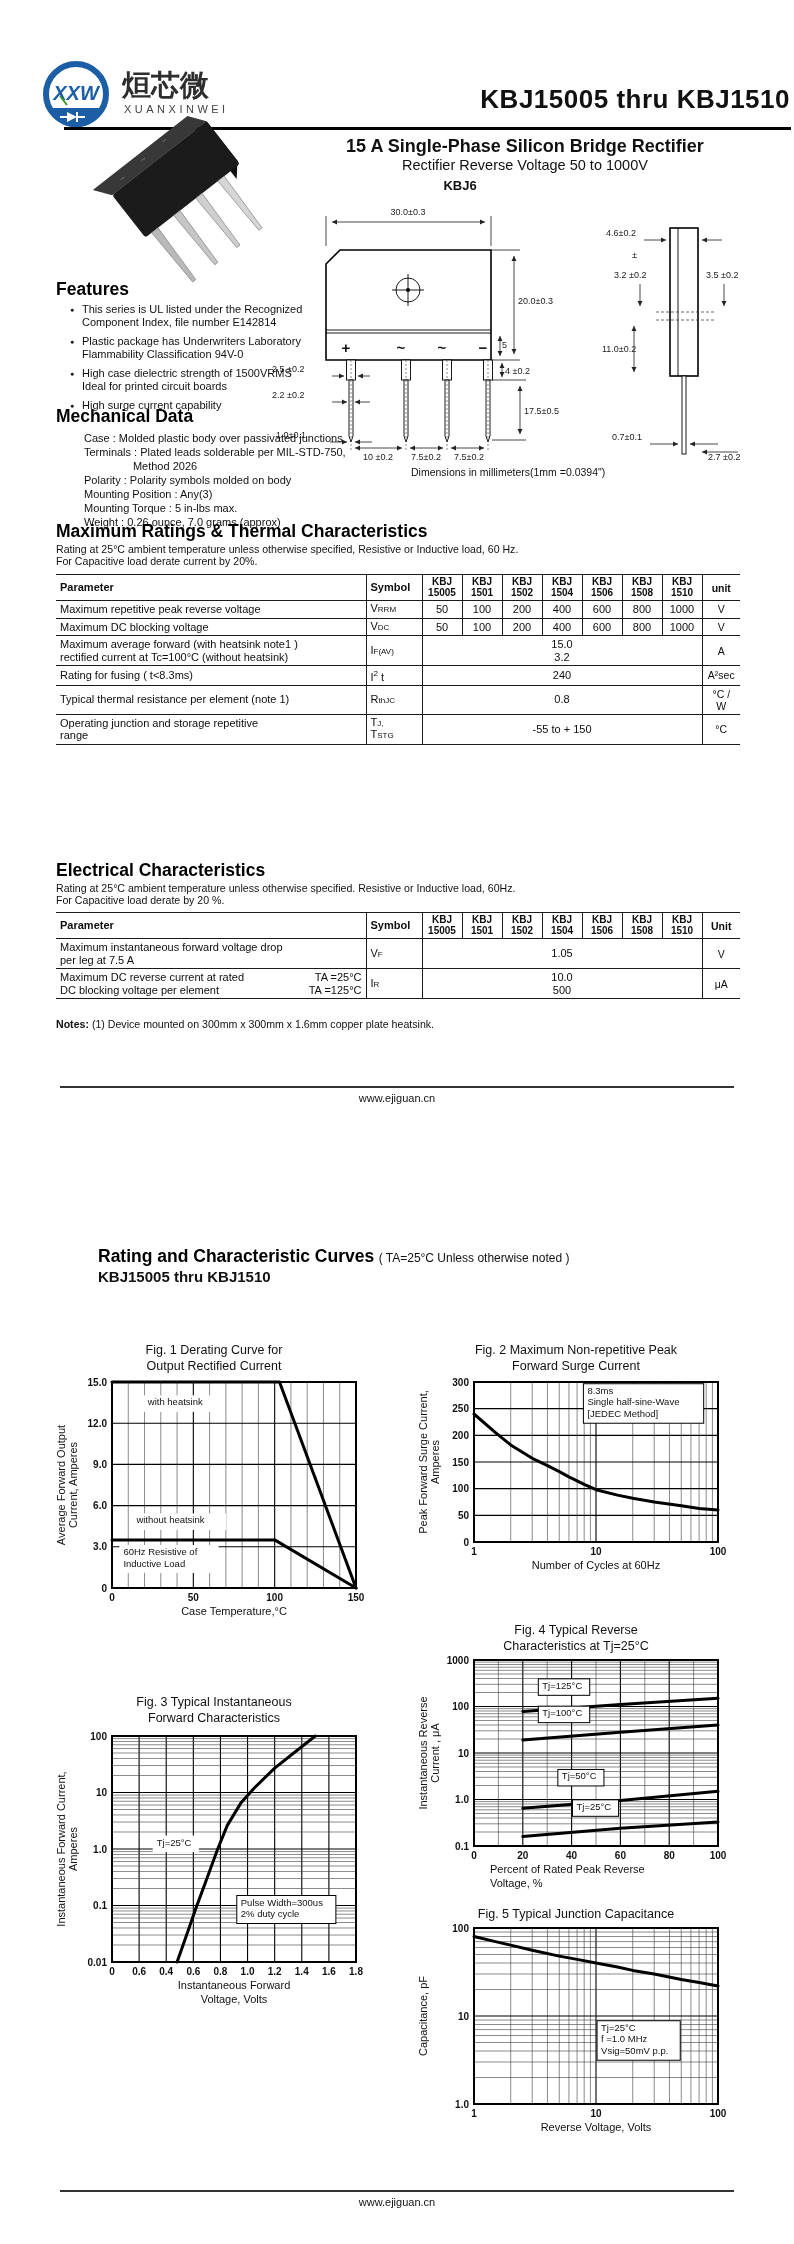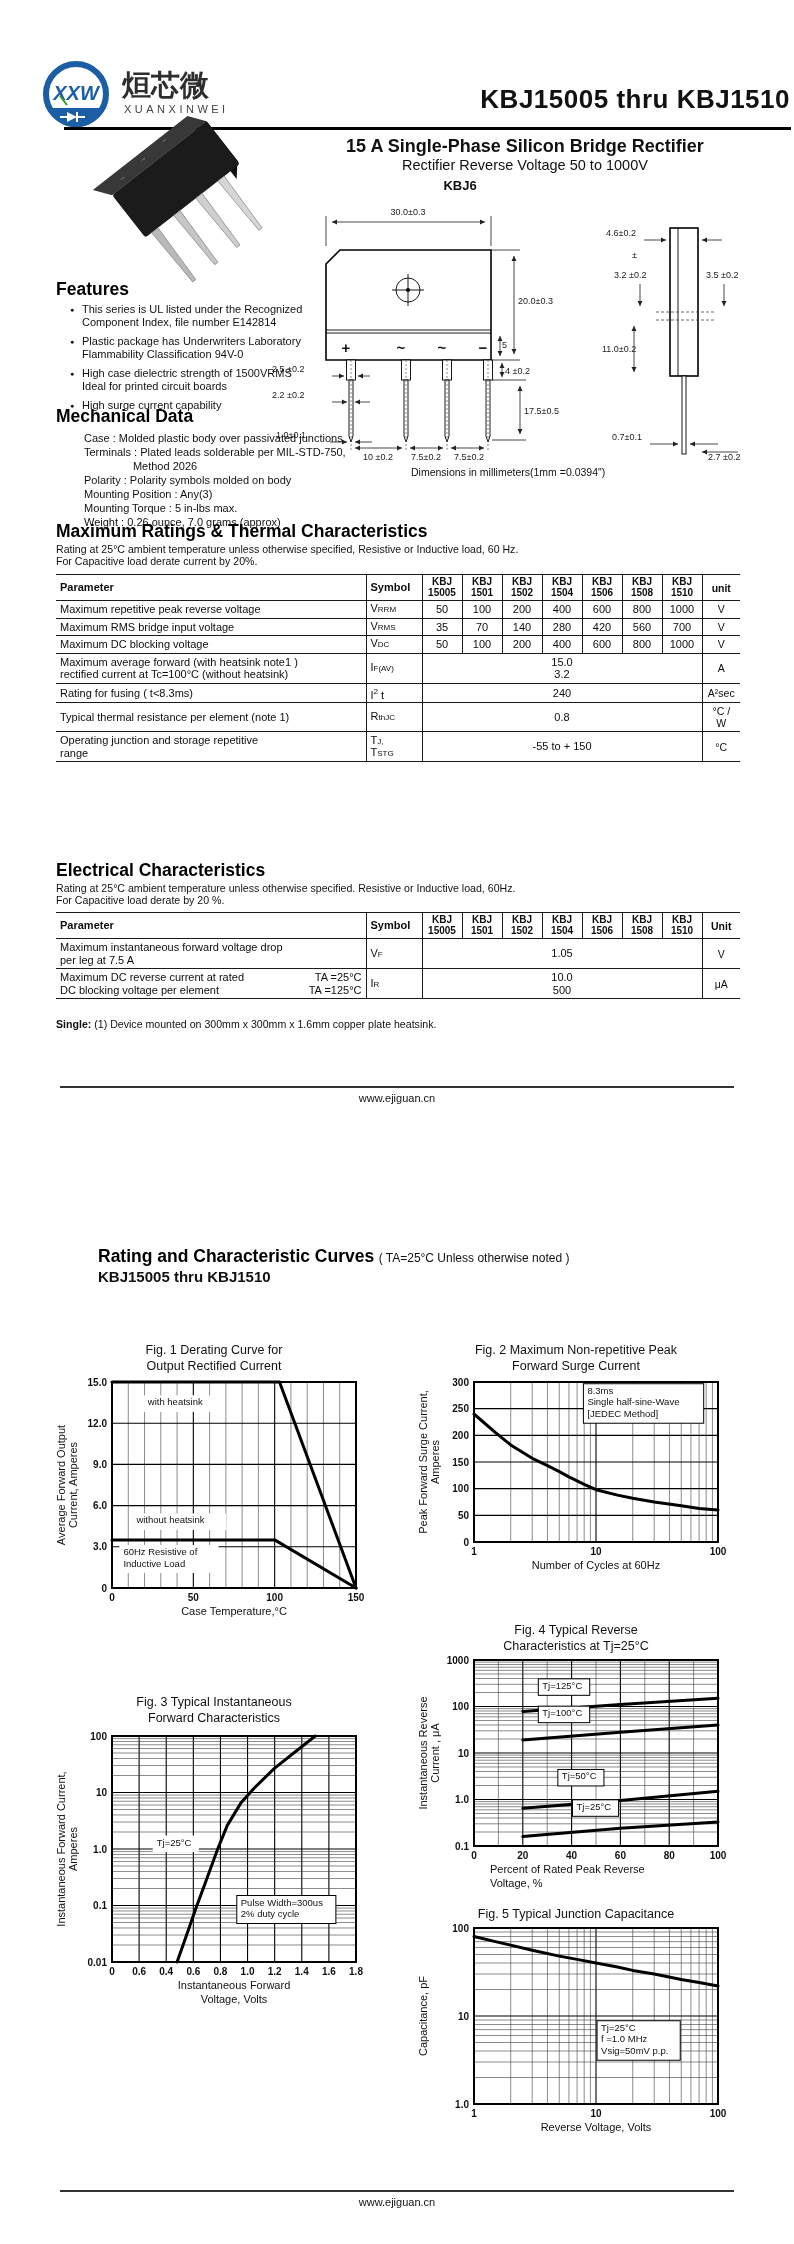--- a/index.html
+++ b/index.html
@@ -296,34 +296,20 @@
           <td class="c-val">100</td>
           <td class="c-val">200</td>
           <td class="c-val">400</td>
           <td class="c-val">600</td>
           <td class="c-val">800</td>
           <td class="c-val">1000</td>
           <td class="c-unit">V</td>
         </tr>
         <tr>
           <td class="c-param">
-            <div>Maximum RMS bridge input voltage</div>
-          </td>
-          <td class="c-sym"><span>V</span><span class="sym-sub">RMS</span></td>
-          <td class="c-val">35</td>
-          <td class="c-val">70</td>
-          <td class="c-val">140</td>
-          <td class="c-val">280</td>
-          <td class="c-val">420</td>
-          <td class="c-val">560</td>
-          <td class="c-val">700</td>
-          <td class="c-unit">V</td>
-        </tr>
-        <tr>
-          <td class="c-param">
             <div>Maximum DC blocking voltage</div>
           </td>
           <td class="c-sym"><span>V</span><span class="sym-sub">DC</span></td>
           <td class="c-val">50</td>
           <td class="c-val">100</td>
           <td class="c-val">200</td>
           <td class="c-val">400</td>
           <td class="c-val">600</td>
           <td class="c-val">800</td>
           <td class="c-val">1000</td>
@@ -453,21 +439,21 @@
           <td class="c-merged" colspan="7">
             <div>10.0</div>
             <div>500</div>
           </td>
           <td class="c-unit">μA</td>
         </tr>
       </tbody>
     </table>
 
   <div class="abs notes" style="left:56px;top:1018px">
-    <span class="b">Single:</span><span> (1) Device mounted on 300mm x 300mm x 1.6mm copper plate heatsink.</span>
+    <span class="b">Notes:</span><span> (1) Device mounted on 300mm x 300mm x 1.6mm copper plate heatsink.</span>
   </div>
 
   <div class="abs thinrule" style="left:60px;top:1086px;width:674px"></div>
   <div class="abs footer-url" style="left:0;top:1092px">www.ejiguan.cn</div>
 
   <div class="abs" style="left:98px;top:1246px">
     <span class="h1">Rating and Characteristic Curves</span>
     <span style="font-size:12px">( TA=25°C Unless otherwise noted )</span>
   </div>
   <div class="abs b" style="left:98px;top:1268px;font-size:15px">KBJ15005 thru KBJ1510</div>

